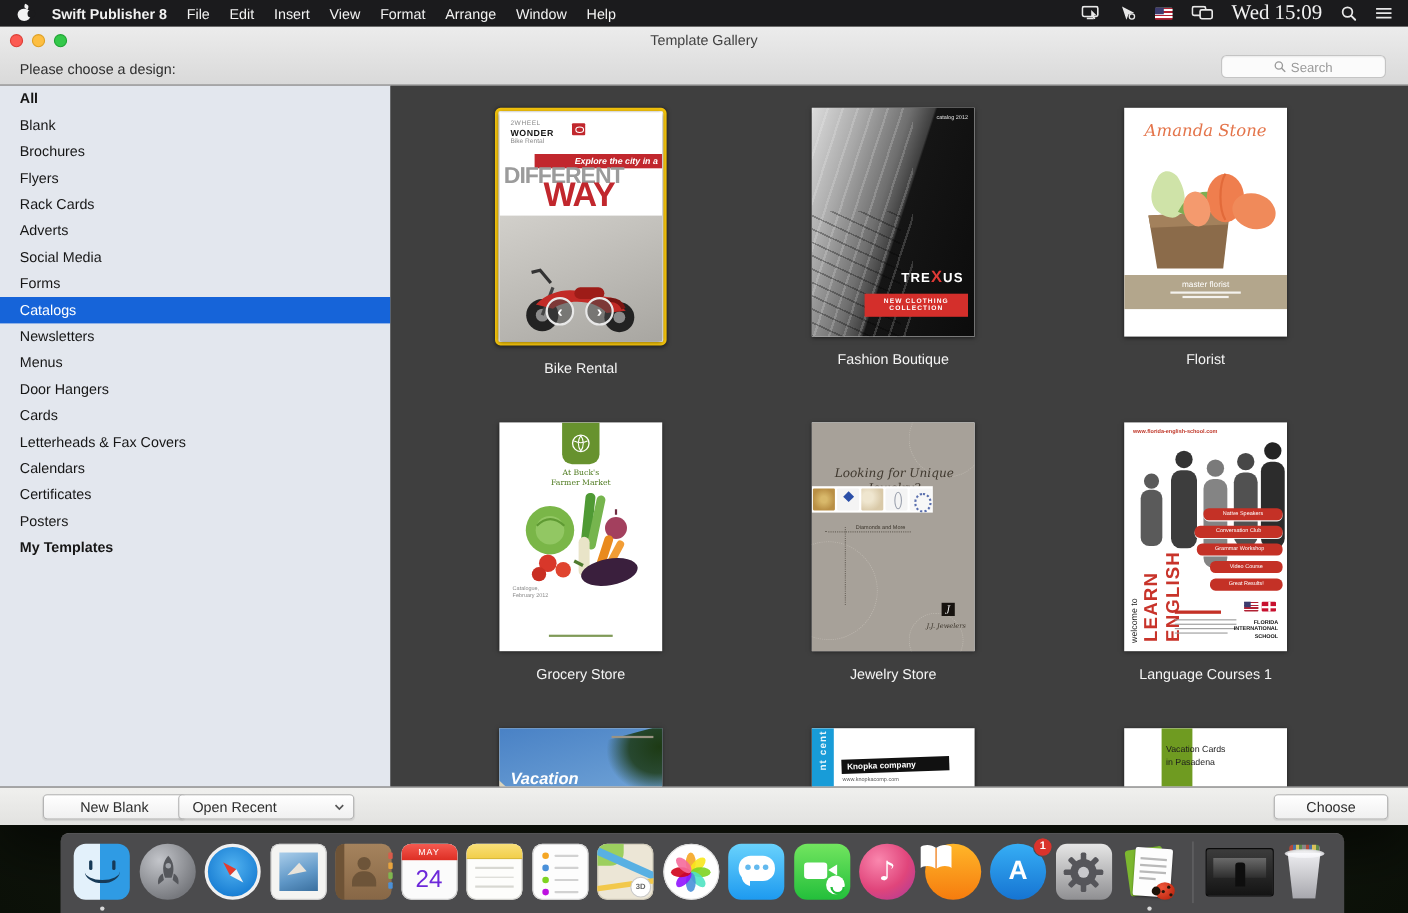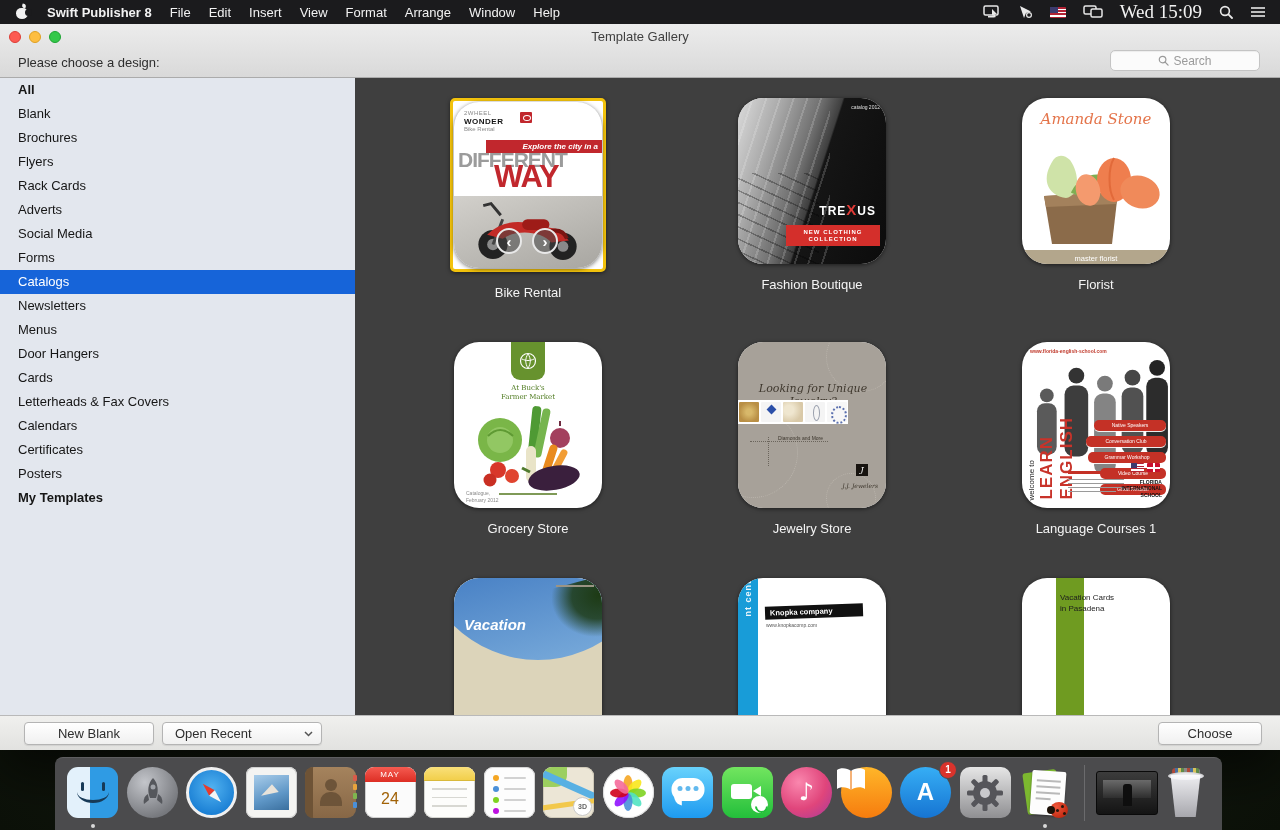--- a/index.html
+++ b/index.html
@@ -46,22 +46,22 @@
   .side-item.bold { font-weight:bold; }
   .side-item.selected { background:#1664d9; color:#ffffff; }
 
   
   .main { position:absolute; top:54px; left:355px; right:0; bottom:35px; background:#3f3f3f; overflow:hidden; }
   .grid-row { display:flex; padding-left:31px; }
   .grid-row.r1 { padding-top:20px; }
   .grid-row.r2 { padding-top:42px; }
   .grid-row.r3 { padding-top:42px; }
   .cell { width:284px; display:flex; flex-direction:column; align-items:center; }
-  .t-card { position:relative; width:148px; height:166px; background:#ffffff; overflow:hidden;
-    box-shadow:0 1px 4px rgba(0,0,0,.55); cursor:default;border-radius:25px; }
+  .t-card { position:relative; width:148px; height:208px; background:#ffffff; overflow:hidden;
+    box-shadow:0 1px 4px rgba(0,0,0,.55); cursor:default; }
   .sel-wrap { border:3px solid #f2c20c; border-radius:5px; padding:1px; background:#fff; box-shadow:0 1px 4px rgba(0,0,0,.5); }
   .t-label { margin-top:13px; font-size:13px; color:#f4f4f4; text-align:center; }
 
   
   .bk-logo { position:absolute; top:8px; left:10px; line-height:1.15; }
   .bk-l1 { font-size:6px; color:#8a8a8a; letter-spacing:.5px; }
   .bk-l2 { font-size:8px; font-weight:bold; color:#151515; letter-spacing:.5px; }
   .bk-l3 { font-size:6px; color:#8a8a8a; }
   .bk-mark { position:absolute; top:10px; left:66px; width:12px; height:11px; background:#c1272d; border-radius:1px; }
   .bk-mark::before { content:""; position:absolute; left:3px; top:3px; width:6px; height:4px; border:1px solid #fff; border-radius:50%; }
@@ -169,21 +169,21 @@
   .kn-url { position:absolute; left:28px; top:44px; font-size:5px; color:#555; }
   .vh-stripe { position:absolute; left:34px; top:0; bottom:0; width:28px; background:#6f9b21; }
   .vh-text { position:absolute; left:38px; top:15px; width:86px; font-size:8px; color:#1d1d1d; line-height:1.35; }
 
   
   .footer { position:absolute; left:0; right:0; bottom:0; height:35px; background:linear-gradient(#f0f0ee,#e2e2e0);
     border-top:1px solid #b9b9b9; }
   .btn { position:absolute; top:6px; height:23px; background:linear-gradient(#ffffff,#f0f0f0);
     border:1px solid #b4b4b4; border-radius:4px; font-size:13px; color:#2d2d2d; text-align:center; line-height:21px; cursor:default;
     box-shadow:0 1px 1px rgba(0,0,0,.08); }
-  .btn-newblank { left:24px; width:130px; }
+  .btn-newblank { left:39px; width:130px; }
   .btn-choose { right:18px; width:104px; }
   .dropdown { position:absolute; top:6px; left:162px; width:160px; height:23px; background:linear-gradient(#ffffff,#f0f0f0);
     border:1px solid #b4b4b4; border-radius:4px; font-size:13px; color:#2d2d2d; line-height:21px; padding-left:12px; cursor:default;
     box-shadow:0 1px 1px rgba(0,0,0,.08); }
   .dropdown svg { position:absolute; right:8px; top:8px; }
 
   
   .dock { position:absolute; left:55px; bottom:0; width:1167px; height:73px; background:#4b4b4d;
     border-radius:8px 8px 0 0; border-top:1px solid #5e5e60; z-index:40;
     display:flex; align-items:flex-start; padding:7px 10px 0; gap:4.5px; }
@@ -207,21 +207,21 @@
     border-left:13px solid transparent; border-right:5px solid transparent; border-bottom:9px solid #e8e3da; transform:rotate(-12deg); }
 
   .contacts .ic { background:linear-gradient(#a5835d,#876746); border-radius:9px; }
   .contacts .spine { position:absolute; left:0; top:0; bottom:0; width:8px; background:#6e5336; border-radius:9px 0 0 9px; }
   .contacts .head { position:absolute; left:50%; top:12px; transform:translateX(-50%); width:12px; height:12px; border-radius:50%; background:#6d5439; }
   .contacts .bust { position:absolute; left:50%; top:25px; transform:translateX(-50%); width:22px; height:14px; border-radius:10px 10px 0 0; background:#6d5439; }
   .contacts .tab { position:absolute; right:-1px; width:4px; height:6px; border-radius:1px; }
 
   .calendar .ic { background:#fbfbfb; border-radius:9px; overflow:hidden; box-shadow:inset 0 0 0 1px #cfcfcf; }
   .calendar .top { height:15px; background:linear-gradient(#f55b51,#dd2e24); color:#fff; font-size:8px; text-align:center; line-height:15px; letter-spacing:1px; }
-  .calendar .day { font-size:16px; color:#a16207; text-align:center; line-height:34px; font-weight:300; }
+  .calendar .day { font-size:22px; color:#6d28d9; text-align:center; line-height:34px; font-weight:300; }
 
   .notes .ic { background:#fdfdfb; border-radius:9px; overflow:hidden; box-shadow:inset 0 0 0 1px #d5d5d0; }
   .notes .top { height:14px; background:linear-gradient(#f9e07a,#f2cf4b); border-bottom:1px solid #d9b93a; }
   .notes .line { height:1.5px; background:#d8d8d2; margin:7px 8px 0; }
 
   .reminders .ic { background:#fdfdfd; border-radius:9px; box-shadow:inset 0 0 0 1px #d5d5d5; }
   .reminders .row { position:absolute; left:9px; right:9px; height:6px; display:flex; align-items:center; gap:5px; }
   .reminders .dot { width:6px; height:6px; border-radius:50%; }
   .reminders .bar { flex:1; height:2px; background:#d2d2d2; border-radius:1px; }
 

